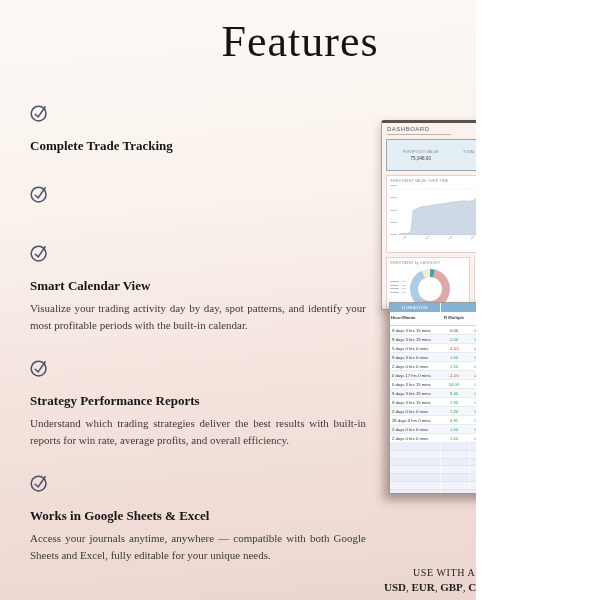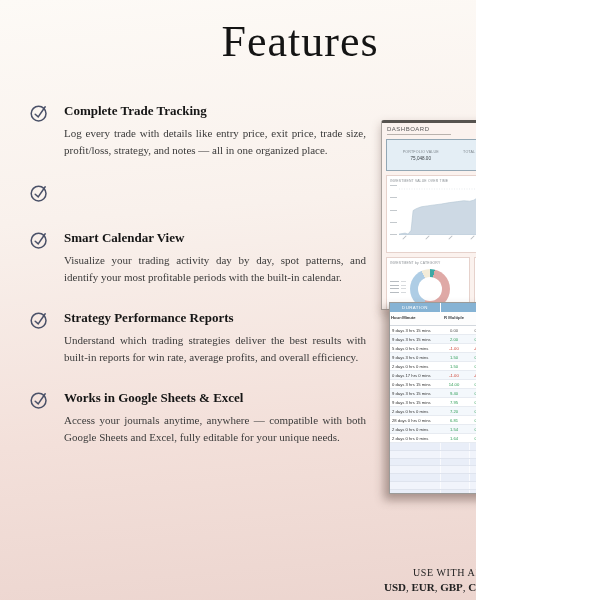--- a/index.html
+++ b/index.html
@@ -6,21 +6,21 @@
   #canvas{
     position:relative;width:476px;height:600px;overflow:hidden;
     background:linear-gradient(175deg,#fdfaf6 0%,#f9f1ec 35%,#f3e0da 70%,#ecd5cf 100%);
     font-family:"Liberation Serif",serif;color:#1c1c1c;
   }
   
   #page-title{position:absolute;top:16px;left:0;width:600px;text-align:center;
     font-size:44px;font-weight:400;letter-spacing:1px;color:#141414;margin:0;}
   
   #feature-list{position:absolute;left:30px;top:103px;width:336px;}
-  .feature{display:flex;margin-bottom:24px;}
+  .feature{display:flex;margin-bottom:24px;flex-direction:column;}
   .feature .ficon{flex:0 0 34px;padding-top:1px;}
   .feature .ftext{flex:1;}
   .ftitle{font-size:13px;font-weight:700;color:#161616;margin:0 0 6px 0;}
   .fdesc{font-size:11px;line-height:1.55;color:#3a3a3a;text-align:justify;margin:0;}
   
   #dash-card{position:absolute;left:381px;top:120px;width:280px;height:186px;
     background:#fbf2ee;border:1px solid #aaa39e;border-top:3px solid #57534f;
     border-radius:3px 3px 0 0;box-shadow:0 4px 10px rgba(96,66,58,.35);
     overflow:hidden;font-family:"Liberation Sans",sans-serif;}
   #dash-head{padding:3px 5px 1px 5px;}
@@ -114,21 +114,20 @@
   <h1 id="page-title">Features</h1>
 
   <div id="feature-list">
       <div class="feature">
         <div class="ficon"><svg width="18" height="18" viewBox="0 0 18 18" fill="none">
             <circle cx="8.6" cy="9.6" r="7.4" stroke="#4a5168" stroke-width="1.5"></circle>
             <path d="M5.2 10.2 L8.2 12.9 L15.2 2.8" stroke="#4a5168" stroke-width="1.5" stroke-linecap="round" fill="none"></path>
           </svg></div>
         <div class="ftext">
           <h3 class="ftitle">Complete Trade Tracking</h3>
-          <p class="fdesc">Log every trade with details like entry price, exit price, trade size, profit/loss, strategy, and notes — all in one organized place.</p>
         </div>
       </div>
       <div class="feature">
         <div class="ficon"><svg width="18" height="18" viewBox="0 0 18 18" fill="none">
             <circle cx="8.6" cy="9.6" r="7.4" stroke="#4a5168" stroke-width="1.5"></circle>
             <path d="M5.2 10.2 L8.2 12.9 L15.2 2.8" stroke="#4a5168" stroke-width="1.5" stroke-linecap="round" fill="none"></path>
           </svg></div>
       </div>
       <div class="feature">
         <div class="ficon"><svg width="18" height="18" viewBox="0 0 18 18" fill="none">

